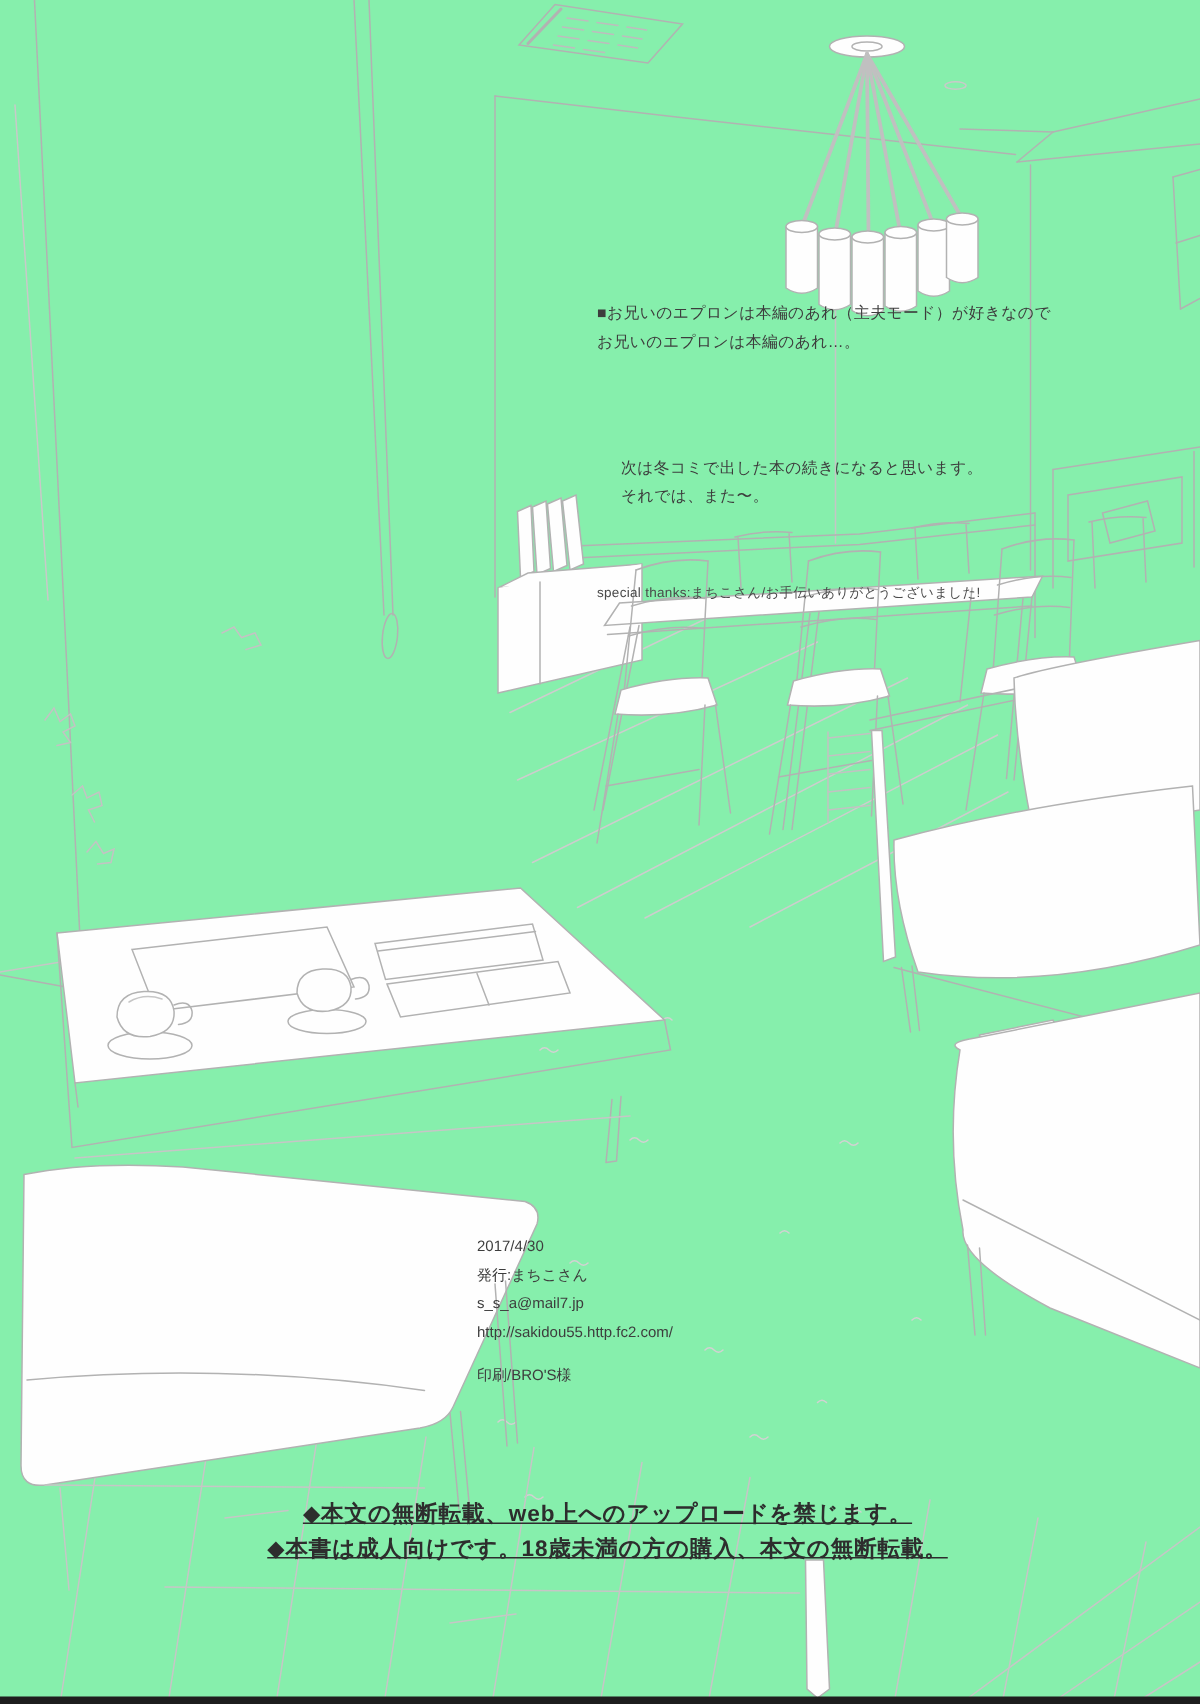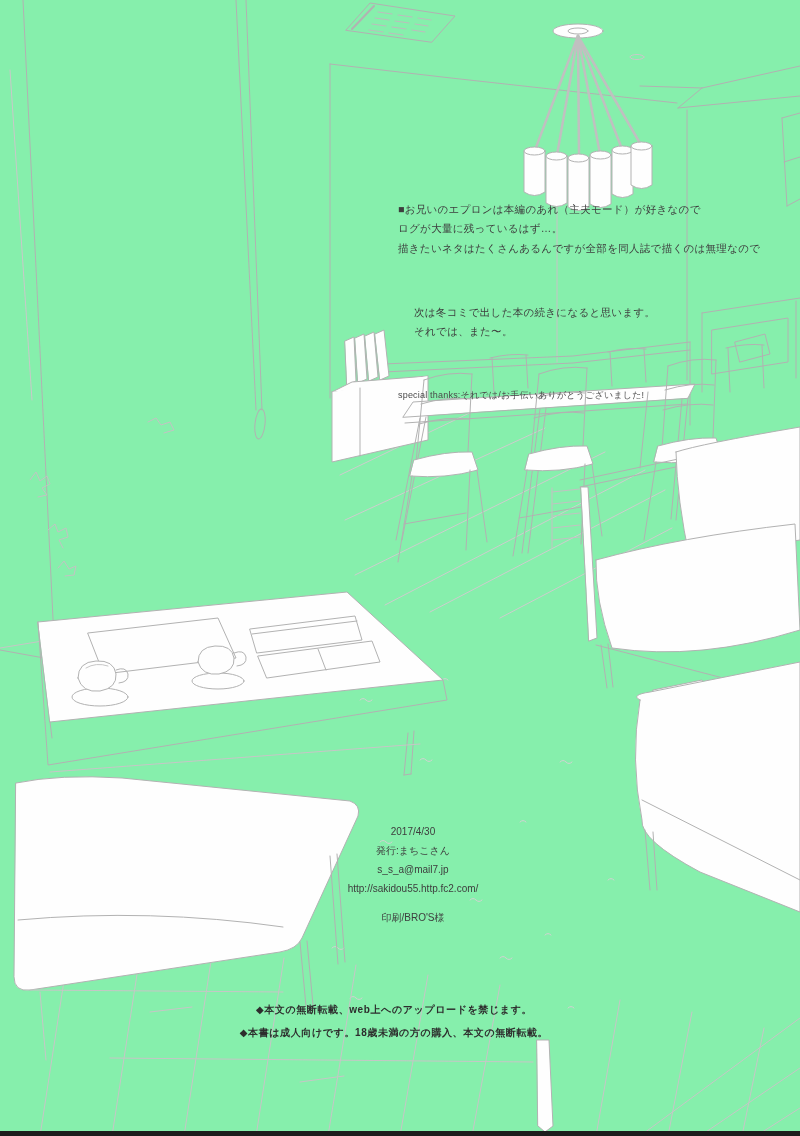--- a/index.html
+++ b/index.html
@@ -3,25 +3,25 @@
 <meta charset="utf-8">
 <style>
   html,body{margin:0;padding:0;background:#e8e8e8;}
   .page{position:relative;width:800px;height:1136px;background:#86efac;overflow:hidden;
         font-family:"Liberation Sans","DejaVu Sans",sans-serif;color:#3a3a3a;}
   .scene{position:absolute;left:0;top:0;}
   .txtblock{position:absolute;font-size:10.5px;line-height:19.4px;letter-spacing:.3px;color:#3d3d3d;}
   .afterword{left:398px;top:200px;}
   .closing{left:414px;top:303px;}
   .thanks{position:absolute;left:398px;top:389px;font-size:9px;letter-spacing:.2px;color:#4a4a4a;}
-  .colophon{position:absolute;left:318px;top:822px;width:190px;text-align:center;
+  .colophon{position:absolute;left:318px;top:822px;width:190px;text-align:left;
             font-size:10px;line-height:19px;color:#3d3d3d;}
   .colophon .printer{margin-top:10px;}
-  .notices{position:absolute;left:4px;top:998px;width:780px;text-align:center;
-           font-size:10px;line-height:23px;font-weight:600;letter-spacing:.6px;color:#2d2d2d;}
+  .notices{position:absolute;left:15px;top:998px;width:780px;text-align:center;
+           font-size:15px;line-height:23px;font-weight:600;letter-spacing:.6px;color:#2d2d2d;text-decoration:underline;}
   .bottom-bar{position:absolute;left:0;bottom:0;width:800px;height:5px;background:#1d1d1d;}
 </style>
 </head>
 <body>
 
 <div class="page">
 
   <svg class="scene" width="800" height="1136" viewBox="0 0 800 1136">
     <g fill="none" stroke="#b2b2b2" stroke-width="1" stroke-linecap="round">
 
@@ -267,30 +267,29 @@
       </g>
 
       <g>
         <path d="M537,1040 L549,1040 L553,1126 L545,1132 L538,1126 Z" fill="#fefefe"></path>
       </g>
     </g>
   </svg>
 
   <div class="txtblock afterword">
     <div>■お兄いのエプロンは本編のあれ（主夫モード）が好きなので</div>
-    <div>ログが大量に残っているはず…。</div>
-    <div>描きたいネタはたくさんあるんですが全部を同人誌で描くのは無理なので</div>
+    <div>お兄いのエプロンは本編のあれ…。</div>
   </div>
 
   <div class="txtblock closing">
     <div>次は冬コミで出した本の続きになると思います。</div>
     <div>それでは、また〜。</div>
   </div>
 
-  <div class="thanks">special thanks:それでは/お手伝いありがとうございました!</div>
+  <div class="thanks">special thanks:まちこさん/お手伝いありがとうございました!</div>
 
   <div class="colophon">
     <div>2017/4/30</div>
     <div>発行:まちこさん</div>
     <div>s_s_a@mail7.jp</div>
     <div>http://sakidou55.http.fc2.com/</div>
     <div class="printer">印刷/BRO'S様</div>
   </div>
 
   <div class="notices">

